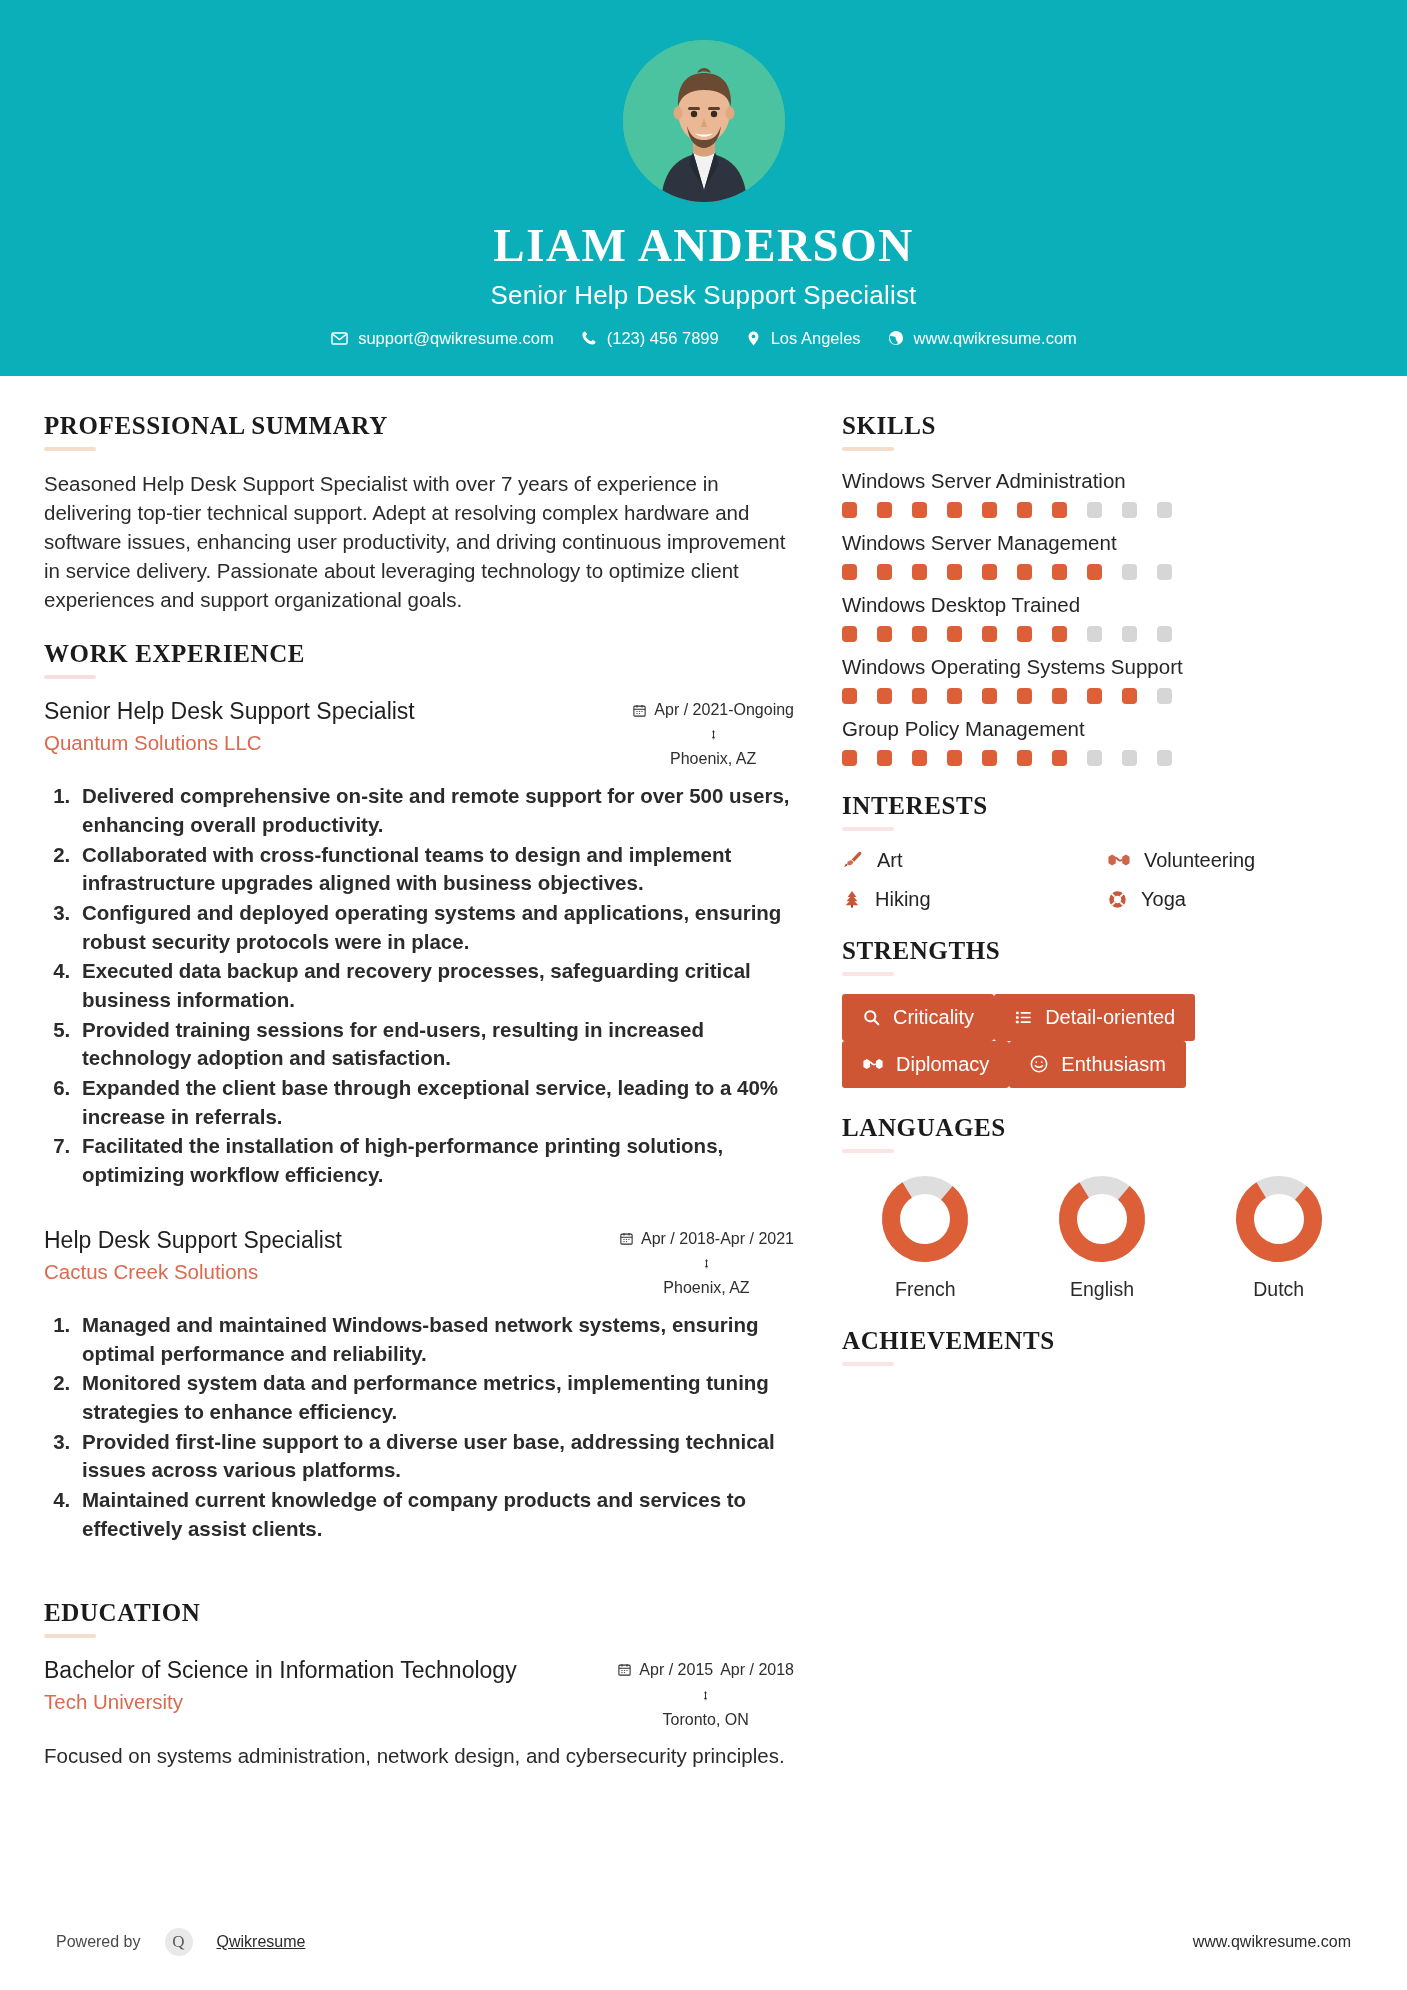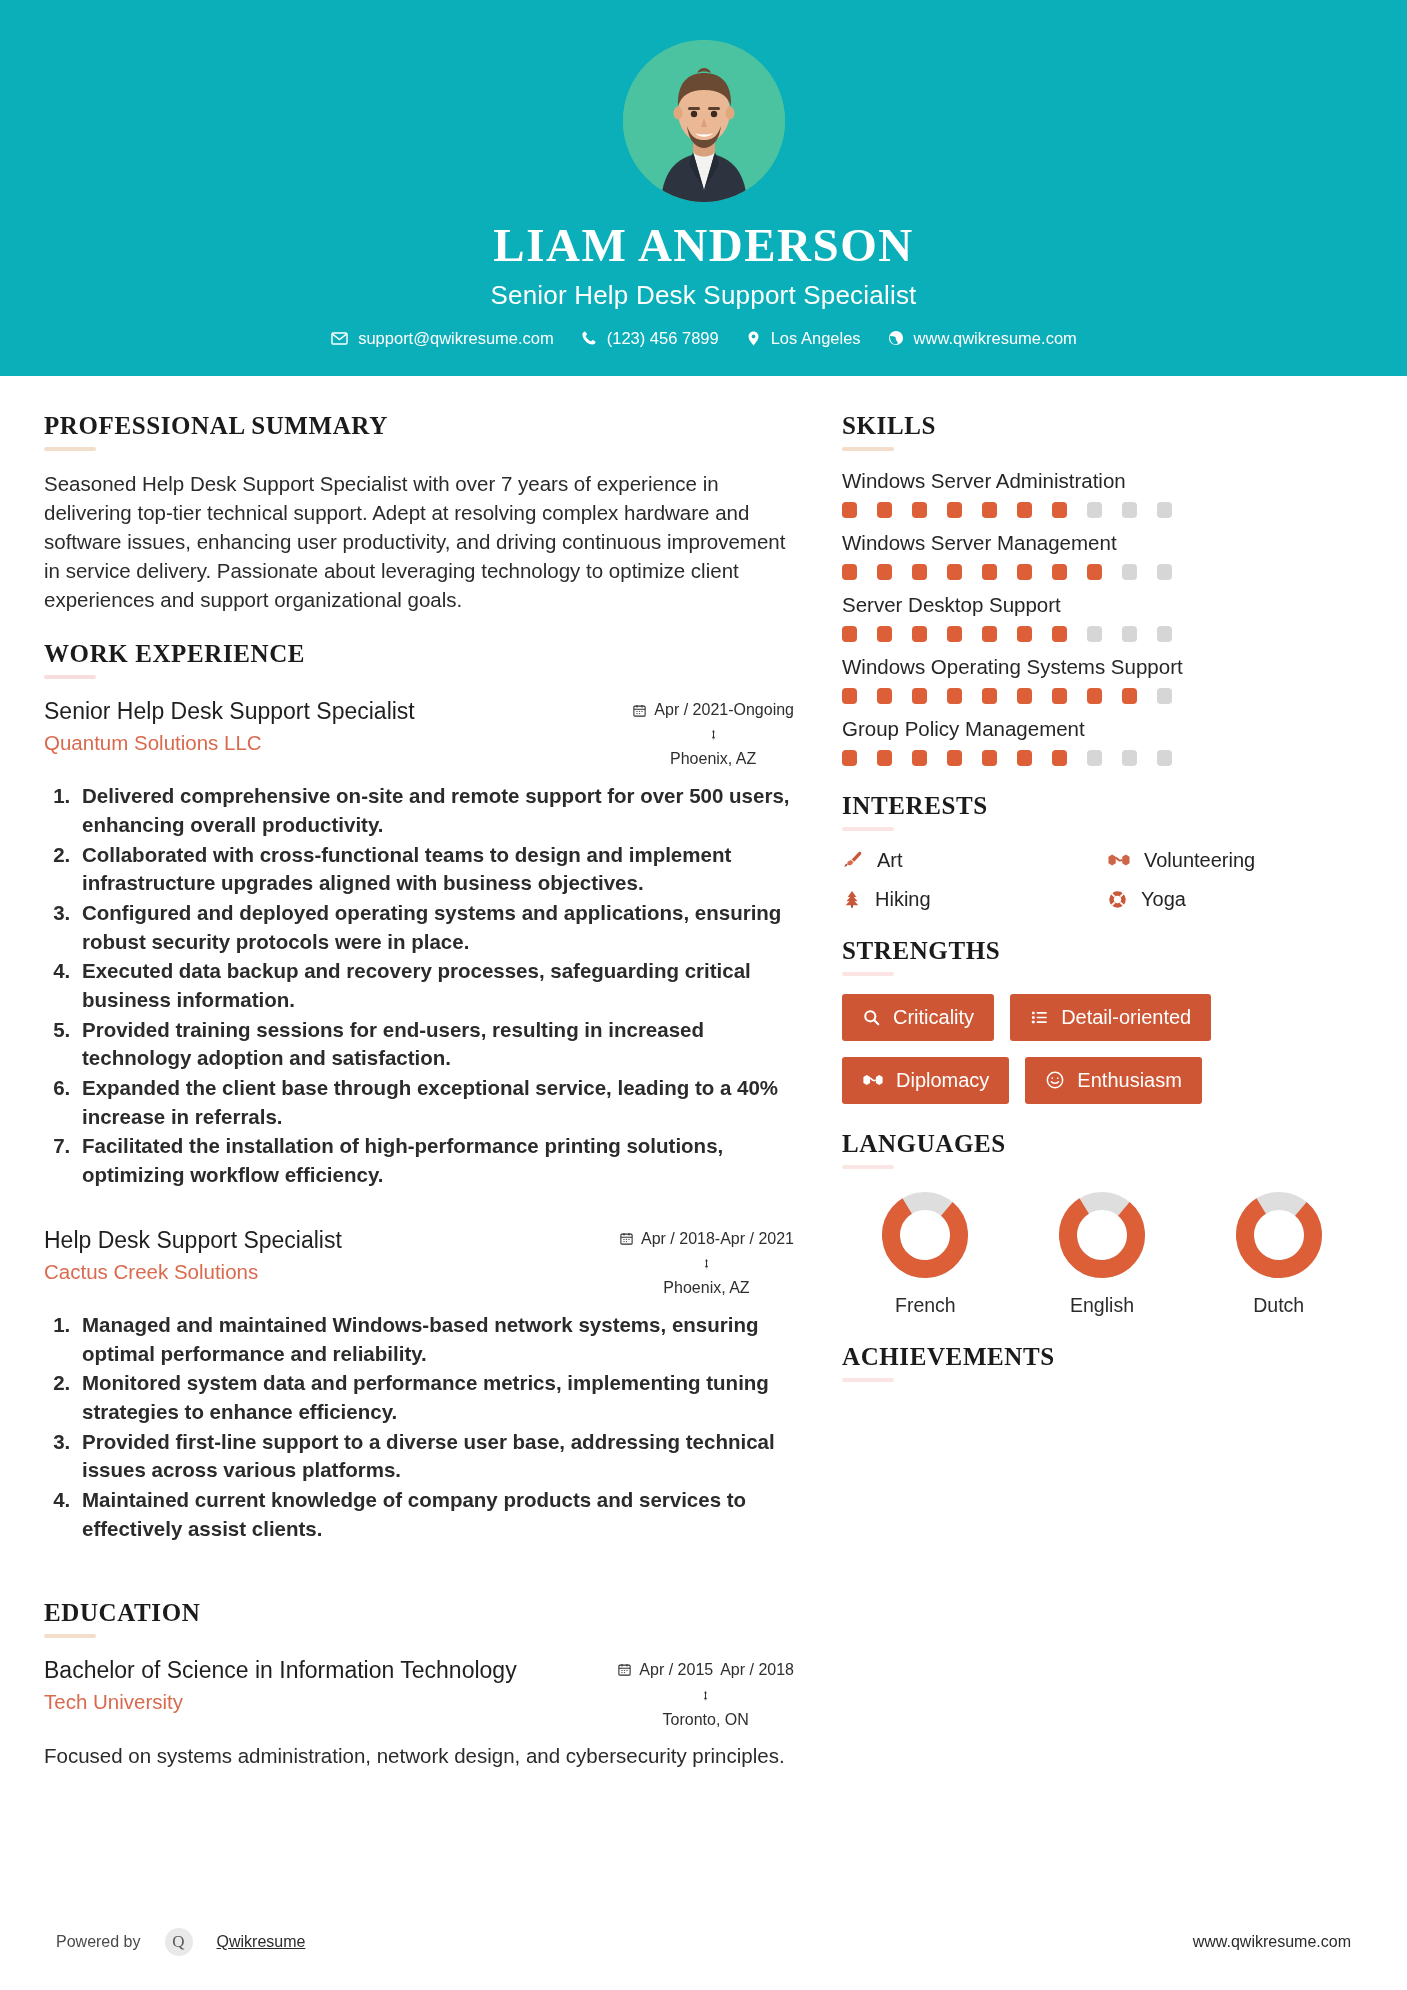--- a/index.html
+++ b/index.html
@@ -181,21 +181,21 @@
     column-gap: 10px;
   }
   .interest {
     display: flex; align-items: center; gap: 13px;
     font-size: 20px; color: #242424;
   }
   .interest svg { display: block; flex: none; }
 
   
   .strengths-wrap {
-    display: flex; flex-wrap: wrap; gap: 16px;
+    display: flex; flex-wrap: wrap; 
   }
   .strength-chip {
     display: inline-flex; align-items: center; gap: 12px;
     background: #cf5634;
     color: #ffffff;
     font-size: 20px;
     padding: 12px 20px;
     border-radius: 3px;
   }
   .strength-chip svg { display: block; flex: none; }
@@ -498,21 +498,21 @@
             <span class="dot on"></span>
             <span class="dot on"></span>
             <span class="dot on"></span>
             <span class="dot on"></span>
             <span class="dot on"></span>
             <span class="dot"></span>
             <span class="dot"></span>
           </div>
       </div>
       <div class="skill-row">
-        <div class="skill-name">Server Desktop Support</div>
+        <div class="skill-name">Windows Desktop Trained</div>
         <div class="dots">
             <span class="dot on"></span>
             <span class="dot on"></span>
             <span class="dot on"></span>
             <span class="dot on"></span>
             <span class="dot on"></span>
             <span class="dot on"></span>
             <span class="dot on"></span>
             <span class="dot"></span>
             <span class="dot"></span>

